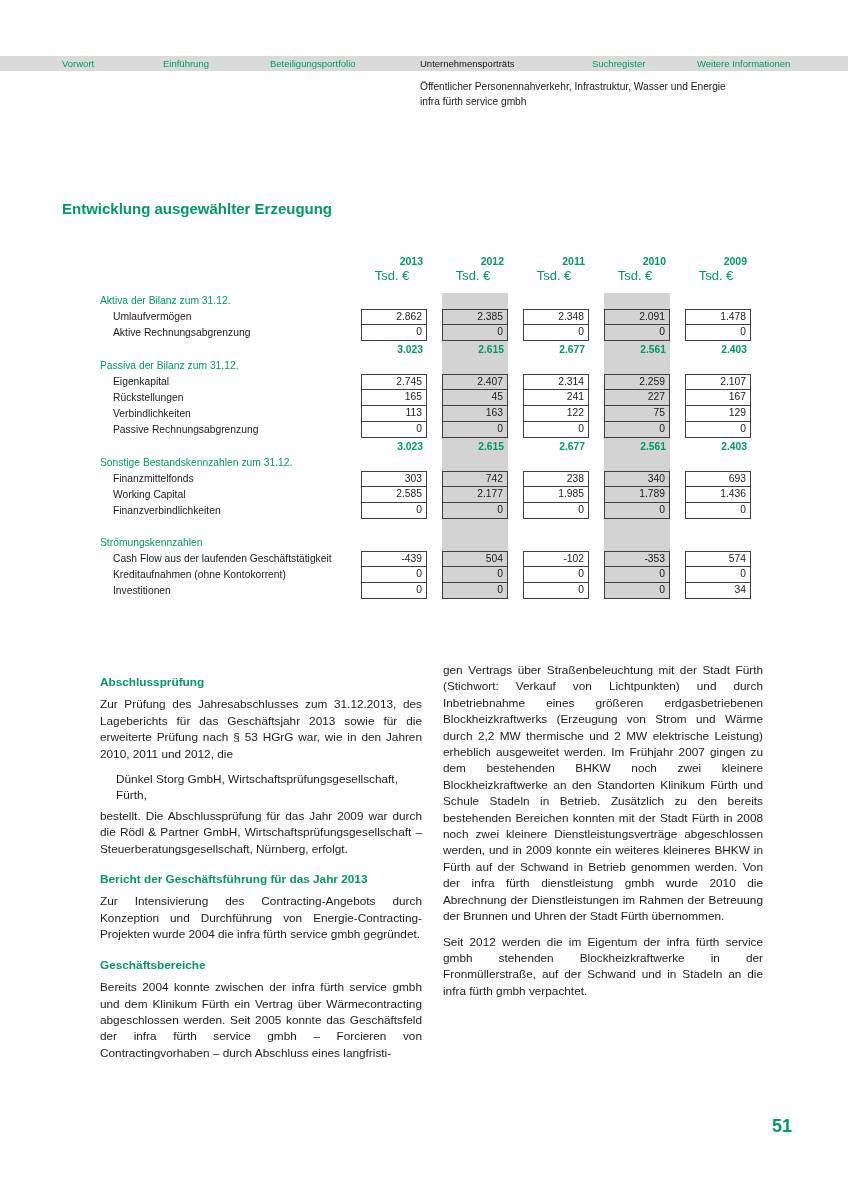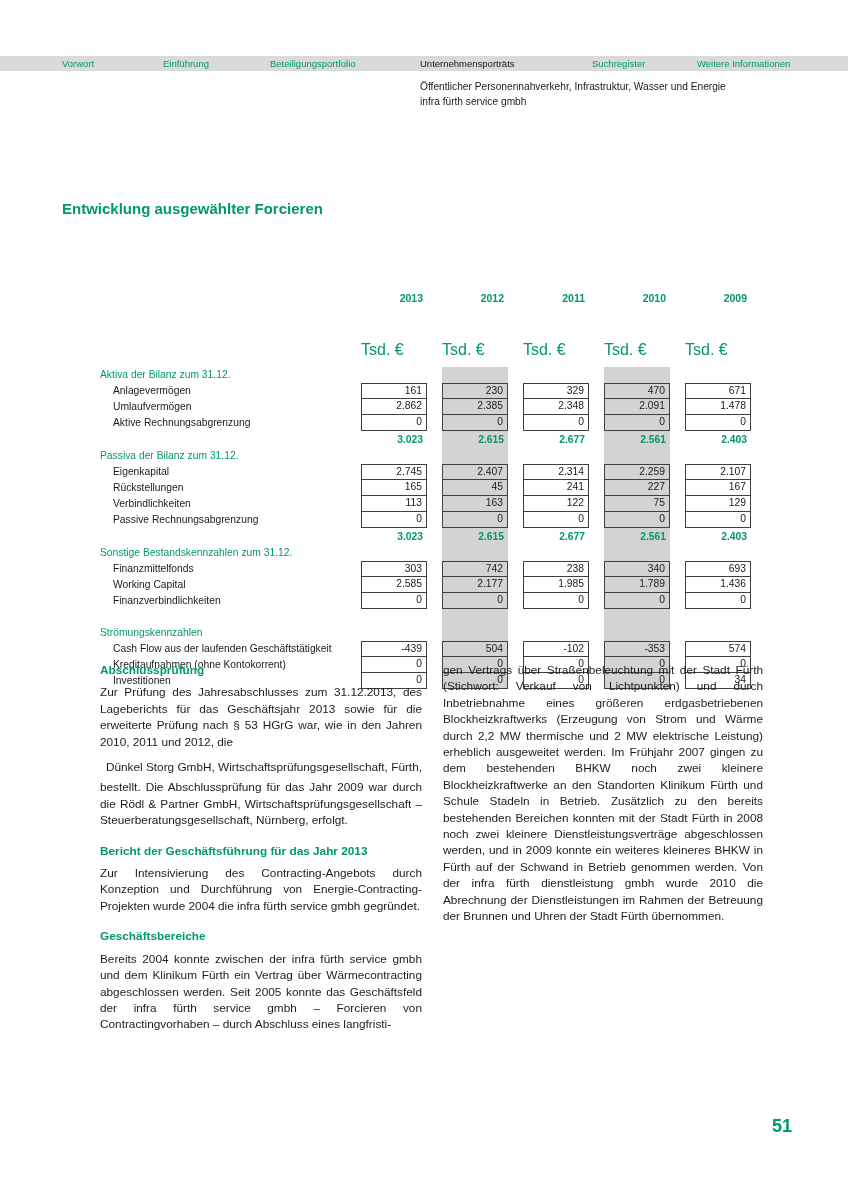--- a/index.html
+++ b/index.html
@@ -17,42 +17,42 @@
   .nav-item:nth-child(5){left:592px;}
   .nav-item:nth-child(6){left:697px;}
 
   .crumbs{position:absolute;left:420px;top:79px;font-size:10.2px;line-height:15px;color:#1a1a1a;}
 
   .title{position:absolute;left:62px;top:200px;font-size:15px;font-weight:bold;color:#009a62;}
 
   
   .ktable{position:absolute;left:100px;top:255px;width:651px;}
   .trow{display:grid;grid-template-columns:246px repeat(5,15px 66px);height:16px;}
-  .trow.hd{height:14px;margin-top:37px;}
+  .trow.hd{height:14px;}
   .trow .tlabel{font-size:10.3px;line-height:16px;white-space:nowrap;overflow:hidden;}
   .trow.item .tlabel{padding-left:13px;}
   .trow.section .tlabel{color:#009a62;font-weight:normal;}
   .val{font-size:10.3px;line-height:15px;text-align:right;padding-right:4px;}
   .yhead{color:#009a62;font-weight:bold;font-size:10.5px;line-height:13px;text-align:right;padding-right:4px;}
-  .uhead{color:#009a62;font-size:16px;line-height:13px;text-align:left;padding-right:4px;}
+  .uhead{color:#009a62;font-size:13px;line-height:13px;text-align:center;padding-right:4px;}
   .hgap{height:10px;}
   .box{border:1px solid #3f3f3f;line-height:14px;}
   .trow.item + .trow.item .box{border-top:none;}
   .shaded{background:#d3d3d3;}
   .tot{color:#009a62;font-weight:bold;line-height:17px;}
   .trow.total{height:17px;}
 
   
   .col{position:absolute;top:662px;font-size:11.8px;line-height:16.4px;text-align:justify;color:#1c1c1c;}
   .col-left{left:100px;width:322px;}
   .col-right{left:443px;width:320px;}
   .art-h{color:#009a62;font-weight:bold;text-align:left;margin:14px 0 6px 0;}
-  .art-h:first-child{margin-top:0;}
+  .art-h:first-child{margin-top:12px;}
   .art-p{margin:0 0 9px 0;}
-  .art-c{text-align:right;margin:2px 0 4px 1px;}
+  .art-c{text-align:left;margin:2px 0 4px 16px;}
 
   .pagenum{position:absolute;left:772px;top:1116px;font-size:18px;font-weight:bold;color:#009a62;}
 </style>
 </head>
 <body>
 
 <div class="page">
 
   <div class="topbar">
       <span class="nav-item">Vorwort</span>
@@ -61,21 +61,21 @@
       <span class="nav-item active">Unternehmensporträts</span>
       <span class="nav-item">Suchregister</span>
       <span class="nav-item">Weitere Informationen</span>
     </div>
 
   <div class="crumbs">
     <div>Öffentlicher Personennahverkehr, Infrastruktur, Wasser und Energie</div>
     <div>infra fürth service gmbh</div>
   </div>
 
-  <div class="title">Entwicklung ausgewählter Forcieren</div>
+  <div class="title">Entwicklung ausgewählter Erzeugung</div>
 
   <div class="ktable">
       <div class="trow hd">
         <div class="tlabel"></div>
         <div class="gap"></div>
         <div class="yhead">2013</div>
         <div class="gap"></div>
         <div class="yhead">2012</div>
         <div class="gap"></div>
         <div class="yhead">2011</div>
@@ -103,33 +103,20 @@
         <div class="gap"></div>
         <div class="val"></div>
         <div class="gap"></div>
         <div class="val shaded"></div>
         <div class="gap"></div>
         <div class="val"></div>
         <div class="gap"></div>
         <div class="val shaded"></div>
         <div class="gap"></div>
         <div class="val"></div>
-      </div>
-      <div class="trow item">
-        <div class="tlabel">Anlagevermögen</div>
-        <div class="gap"></div>
-        <div class="val box">161</div>
-        <div class="gap"></div>
-        <div class="val box shaded">230</div>
-        <div class="gap"></div>
-        <div class="val box">329</div>
-        <div class="gap"></div>
-        <div class="val box shaded">470</div>
-        <div class="gap"></div>
-        <div class="val box">671</div>
       </div>
       <div class="trow item">
         <div class="tlabel">Umlaufvermögen</div>
         <div class="gap"></div>
         <div class="val box">2.862</div>
         <div class="gap"></div>
         <div class="val box shaded">2.385</div>
         <div class="gap"></div>
         <div class="val box">2.348</div>
         <div class="gap"></div>
@@ -365,17 +352,18 @@
       <div class="art-p">Zur Prüfung des Jahresabschlusses zum 31.12.2013, des Lageberichts für das Geschäftsjahr 2013 sowie für die erweiterte Prüfung nach § 53 HGrG war, wie in den Jahren 2010, 2011 und 2012, die</div>
       <div class="art-c">Dünkel Storg GmbH, Wirtschaftsprüfungsgesellschaft, Fürth,</div>
       <div class="art-p">bestellt. Die Abschlussprüfung für das Jahr 2009 war durch die Rödl &amp; Partner GmbH, Wirtschaftsprüfungsgesellschaft – Steuerberatungsgesellschaft, Nürnberg, erfolgt.</div>
       <div class="art-h">Bericht der Geschäftsführung für das Jahr 2013</div>
       <div class="art-p">Zur Intensivierung des Contracting-Angebots durch Konzeption und Durchführung von Energie-Contracting-Projekten wurde 2004 die infra fürth service gmbh gegründet.</div>
       <div class="art-h">Geschäftsbereiche</div>
       <div class="art-p">Bereits 2004 konnte zwischen der infra fürth service gmbh und dem Klinikum Fürth ein Vertrag über Wärmecontracting abgeschlossen werden. Seit 2005 konnte das Geschäftsfeld der infra fürth service gmbh – Forcieren von Contractingvorhaben – durch Abschluss eines langfristi-</div>
     </div>
   <div class="col col-right">
       <div class="art-p">gen Vertrags über Straßenbeleuchtung mit der Stadt Fürth (Stichwort: Verkauf von Lichtpunkten) und durch Inbetriebnahme eines größeren erdgasbetriebenen Blockheizkraftwerks (Erzeugung von Strom und Wärme durch 2,2 MW thermische und 2 MW elektrische Leistung) erheblich ausgeweitet werden. Im Frühjahr 2007 gingen zu dem bestehenden BHKW noch zwei kleinere Blockheizkraftwerke an den Standorten Klinikum Fürth und Schule Stadeln in Betrieb. Zusätzlich zu den bereits bestehenden Bereichen konnten mit der Stadt Fürth in 2008 noch zwei kleinere Dienstleistungsverträge abgeschlossen werden, und in 2009 konnte ein weiteres kleineres BHKW in Fürth auf der Schwand in Betrieb genommen werden. Von der infra fürth dienstleistung gmbh wurde 2010 die Abrechnung der Dienstleistungen im Rahmen der Betreuung der Brunnen und Uhren der Stadt Fürth übernommen.</div>
+      <div class="art-p">Seit 2012 werden die im Eigentum der infra fürth service gmbh stehenden Blockheizkraftwerke in der Fronmüllerstraße, auf der Schwand und in Stadeln an die infra fürth gmbh verpachtet.</div>
     </div>
 
   <div class="pagenum">51</div>
 
 </div>
 
 </body></html>

